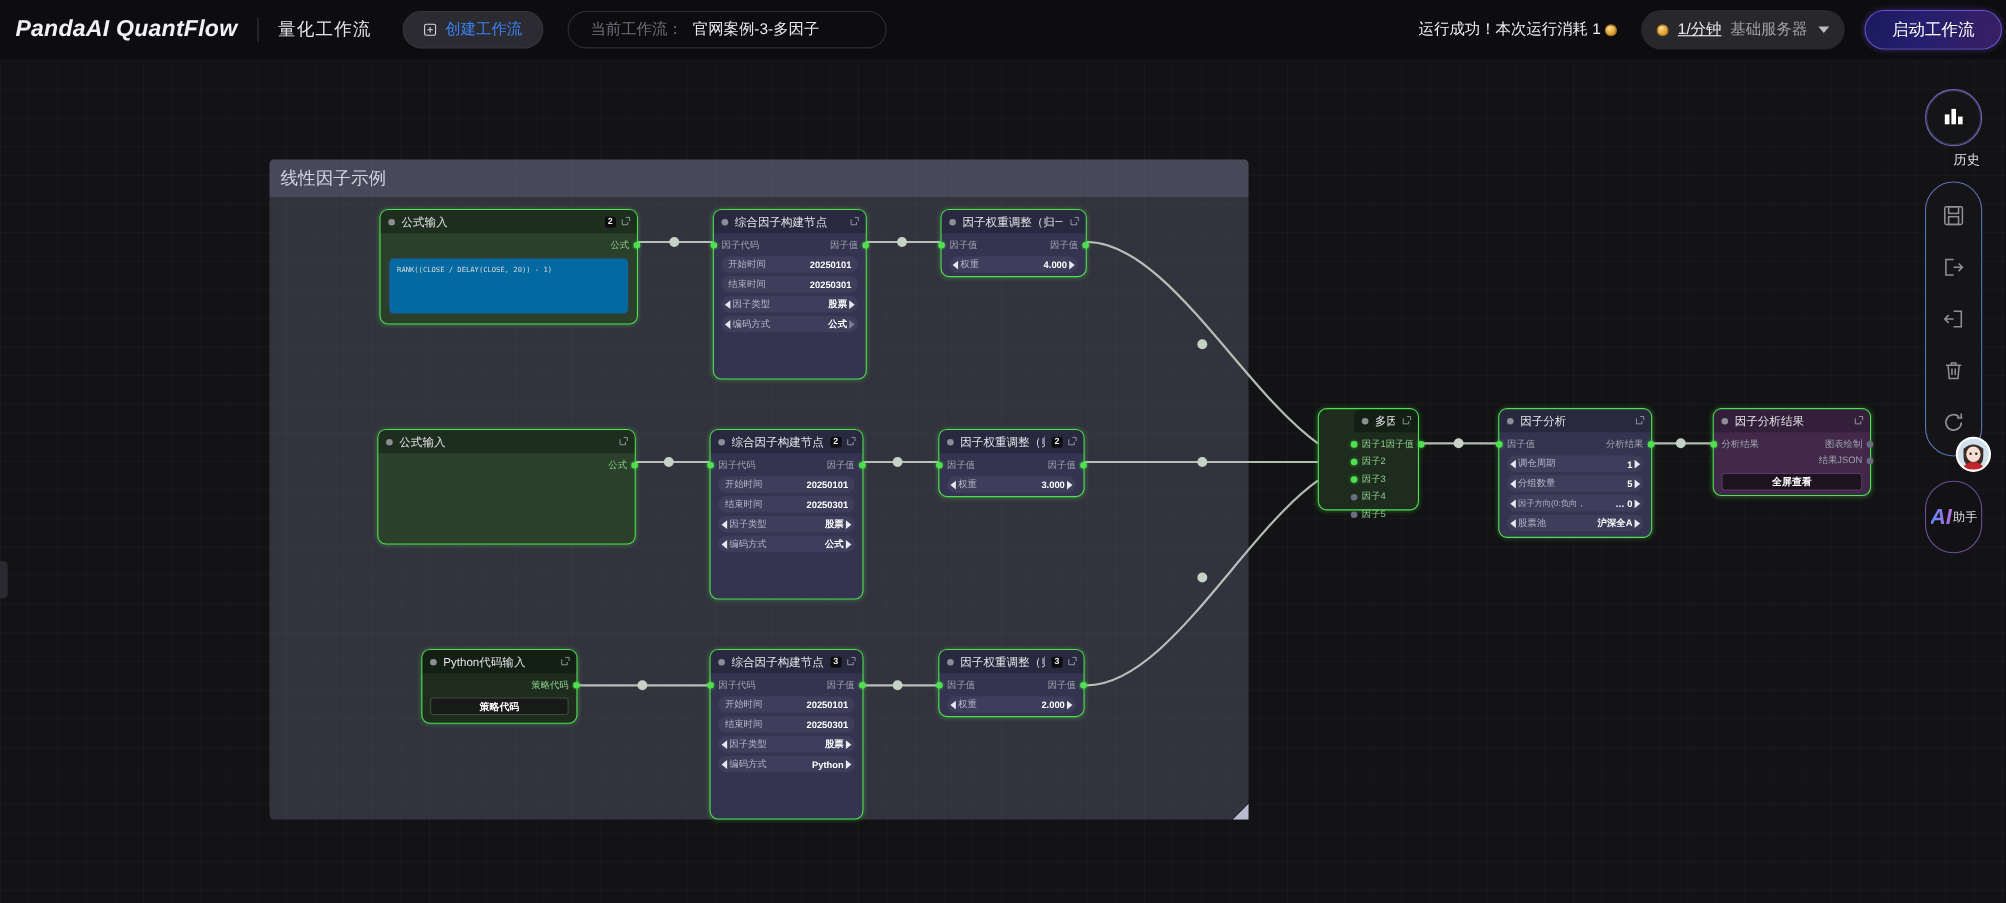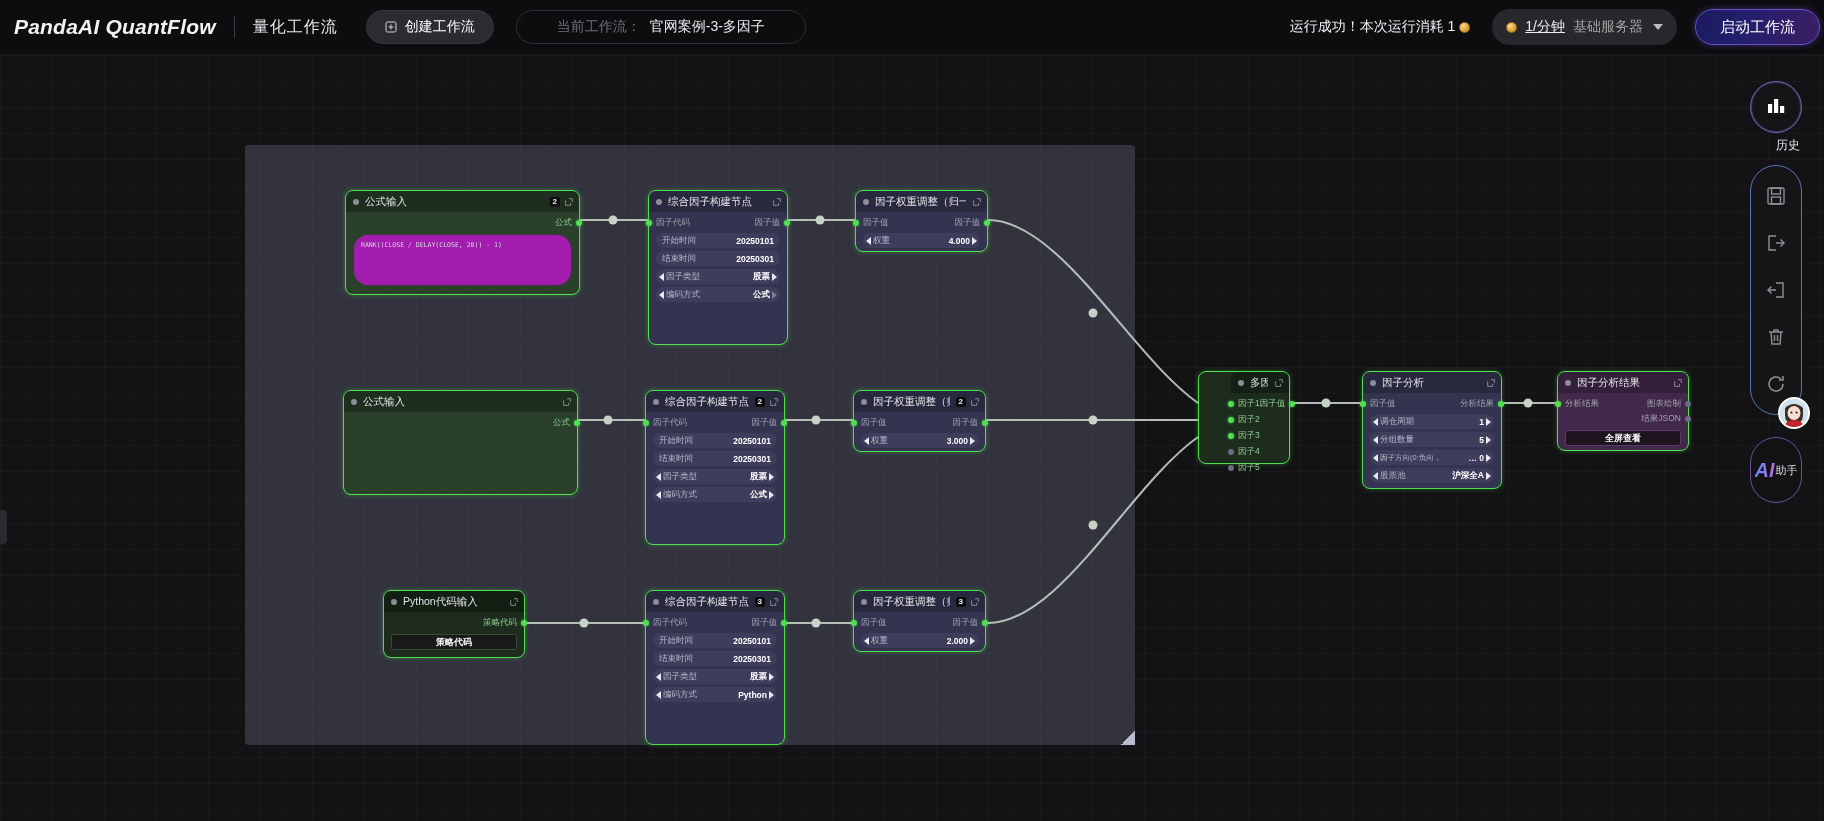--- a/index.html
+++ b/index.html
@@ -23,31 +23,31 @@
     font-size: 21px; font-style: italic; font-weight: bold;
     color: #f2f2f4; letter-spacing: .2px;
     font-family: "Liberation Sans", sans-serif;
   }
   .v-sep { width:1px; height:22px; background:#3a3a40; margin:0 18px; }
   .subtitle { font-size: 16px; color:#e6e6ea; letter-spacing:1px; }
   .create-btn {
     margin-left: 28px; height: 34px; padding: 0 18px;
     background: #2b2b31; border-radius: 17px;
     display:flex; align-items:center; gap:8px;
-    color:#ffffff; font-size:14px; cursor:pointer;
+    color:#3b82f6; font-size:14px; cursor:pointer;
     border: 1px solid #35353c;
   }
   .create-btn svg { display:block; }
   .wf-pill {
     margin-left: 22px; height: 34px; min-width: 290px; padding: 0 20px;
     border: 1px solid #2e2e35; border-radius: 17px;
     display:flex; align-items:center; gap:9px;
     font-size: 14px; cursor: text;
   }
-  .wf-label { color:#6e6e78;margin-left:20px; }
+  .wf-label { color:#6e6e78; }
   .wf-value { color:#e8e8ee; }
   .topbar-right { margin-left:auto; display:flex; align-items:center; gap:0; padding-right:4px; }
   .run-status { font-size: 14px; color:#f0f0f4; margin-right: 22px; display:flex; align-items:center; gap:4px;}
   .coin {
     display:inline-block; width:11px; height:11px; border-radius:50%;
     background: radial-gradient(circle at 35% 30%, #ffd98a, #d99a2b 70%);
     border:1px solid #a8741c; vertical-align:middle;
   }
   .server-pill {
     height: 36px; padding: 0 14px; background:#27272c; border-radius:18px;
@@ -146,22 +146,22 @@
   }
   .field.arrows { padding: 0 3px; }
   .f-label { font-size:8.5px; color:#b6b6c8; white-space:nowrap;}
   .f-value { font-size:8.5px; color:#ffffff; font-weight:bold; white-space:nowrap;}
   .arr { width:0;height:0;border-top:4px solid transparent;border-bottom:4px solid transparent; flex:0 0 auto;}
   .arr-l { border-right:5px solid #e9e9f2; margin-right:2px;}
   .arr-r { border-left:5px solid #e9e9f2; margin-left:2px;}
   .arr-r.dim { border-left-color:#7d7d92; }
 
   .code-box {
-    margin: 4px 7px 6px 7px; background:#a21caf; border:1px solid #3a3a3f;
-    border-radius:15px; height:52px; padding:6px 7px;
+    margin: 4px 7px 6px 7px; background:#0369a1; border:1px solid #3a3a3f;
+    border-radius:5px; height:52px; padding:6px 7px;
     font-family: "DejaVu Sans Mono","Liberation Mono", monospace;
     font-size:6.5px; color:#d8d8dc; overflow:hidden; white-space:nowrap;
   }
   .btn-box {
     margin: 4px 7px 6px 7px; background:#181a18; border:1px solid #3c4a3c;
     border-radius:3px; height:16px; display:flex; align-items:center; justify-content:center;
     font-size:9px; color:#ffffff; font-weight:bold; cursor:pointer;
   }
   .btn-box.purple { background:#1d1420; border-color:#5a3a66; }
 
@@ -241,20 +241,23 @@
 
     <div class="start-btn">
       <span>启动工作流</span>
     </div>
   </div>
 </div>
 
 <div class="canvas">
 
   <div class="group">
+    <div class="group-header">
+      <span class="group-title">线性因子示例</span>
+    </div>
     <div class="group-resize"></div>
   </div>
 
   <svg class="edges">
     <g stroke="#c9d4c9" stroke-width="2" fill="none" opacity=".88">
 
       <path d="M578 165 L648 165"></path>
 
       <path d="M786 165 L855 165"></path>
 
@@ -676,21 +679,21 @@
       <span class="arr arr-r"></span>
     </div>
     <div class="field arrows">
       <span class="arr arr-l"></span>
       <span class="f-label">股票池</span>
       <span class="f-value" style="margin-left:auto">沪深全A</span>
       <span class="arr arr-r"></span>
     </div>
   </div>
 
-  <div class="node node-purple" style="left:1557px; top:316px; width:132px; height:80px;">
+  <div class="node node-purple" style="left:1557px; top:316px; width:144px; height:80px;">
     <div class="node-hdr">
       <span class="hdr-dot"></span>
       <span class="hdr-title">因子分析结果</span>
       <span class="hdr-right">
         <span>
           <svg class="edit-ic" viewBox="0 0 12 12">
               <path d="M2 4v6h6V7" fill="none" stroke="#c8c8d0" stroke-width="1"></path>
               <path d="M6 2h4v4" fill="none" stroke="#c8c8d0" stroke-width="1"></path>
             </svg>
         </span>

